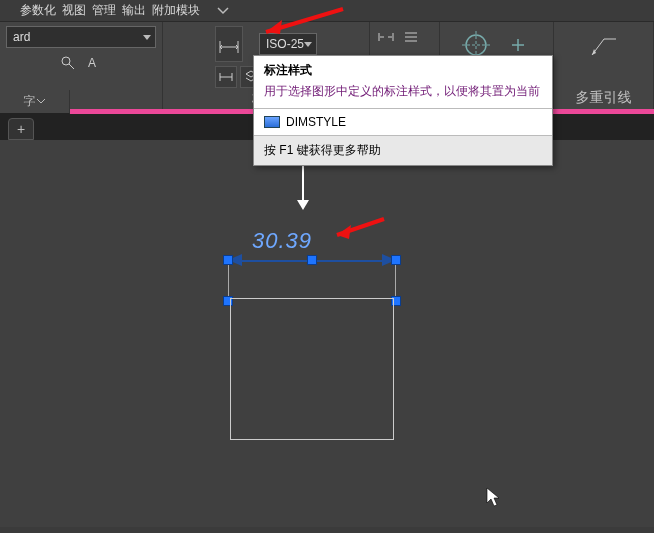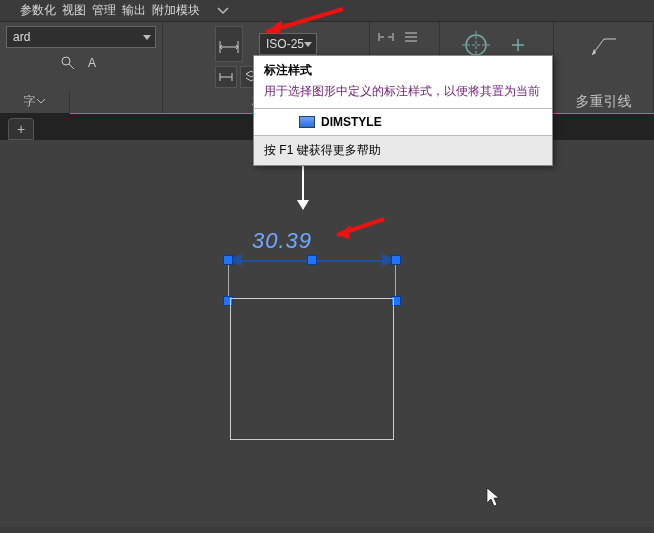--- a/index.html
+++ b/index.html
@@ -22,21 +22,21 @@
     color: #d8d8d8;
     font-size: 12px;
     border-bottom: 1px solid #2a2a2a;
   }
   .menubar .mitem { cursor: default; }
 
   
   .ribbon {
     position: absolute; left: 0; top: 22px; right: 0; height: 92px;
     background: #444;
-    border-bottom: 1px solid #ec4899;
+    border-bottom: 5px solid #ec4899;
     display: flex;
   }
   .panel {
     border-right: 1px solid #333;
     display: flex; flex-direction: column;
     padding: 4px 6px 2px 6px;
     align-items: center;
   }
   .panel-title {
     margin-top: auto;
@@ -205,22 +205,21 @@
     font-weight:bold;
   }
   .tooltip .t-desc {
     padding:2px 10px 8px 10px;
     color:#701a75;
   }
   .tooltip .t-sep { border-top:1px solid #bbb; }
   .tooltip .t-cmd {
     display:flex; align-items:center; gap:6px;
     padding:6px 10px;
-    font-weight:bold;
-    margin-left:35px;
+    font-weight:normal;
   }
   .tooltip .t-cmd .cmd-icon {
     width:16px; height:12px;
     background: linear-gradient(#6aa3ff,#2a6ed8);
     border:1px solid #245; display:inline-block;
   }
   .tooltip .t-help {
     background:#e8e8e8;
     padding:6px 10px;
   }

